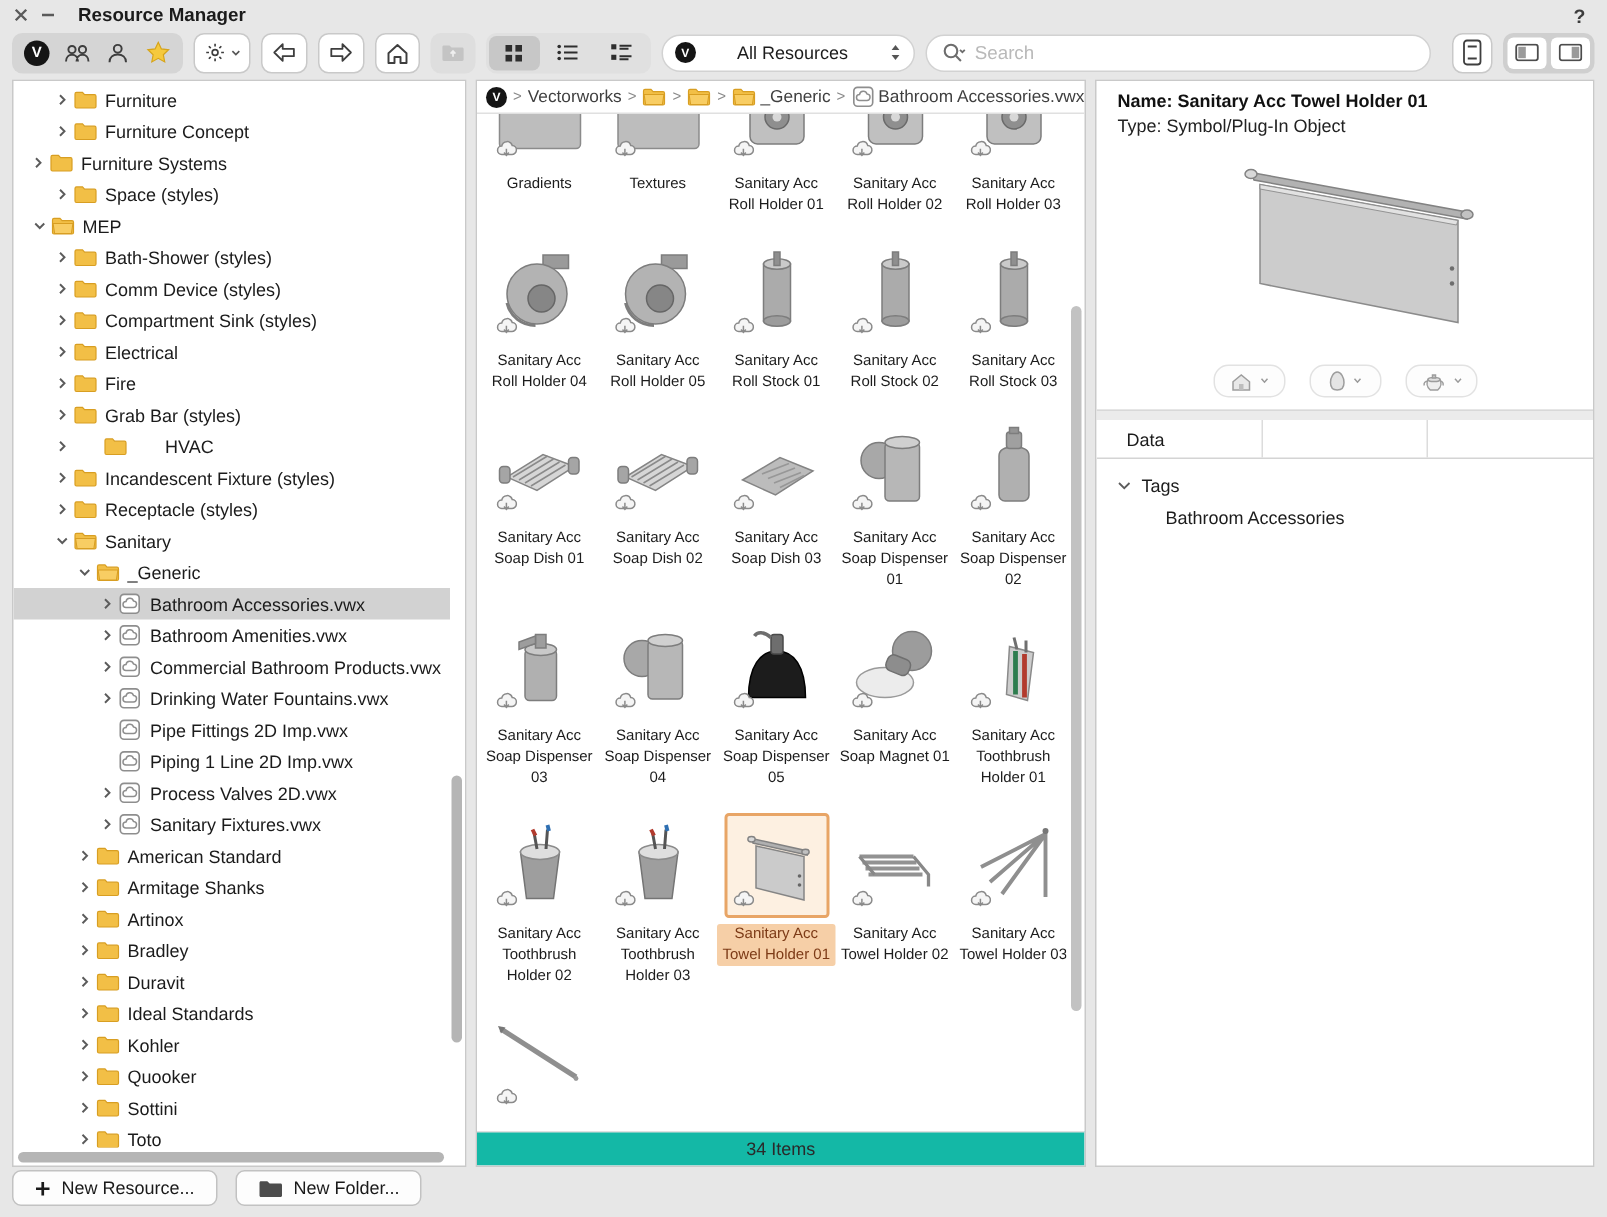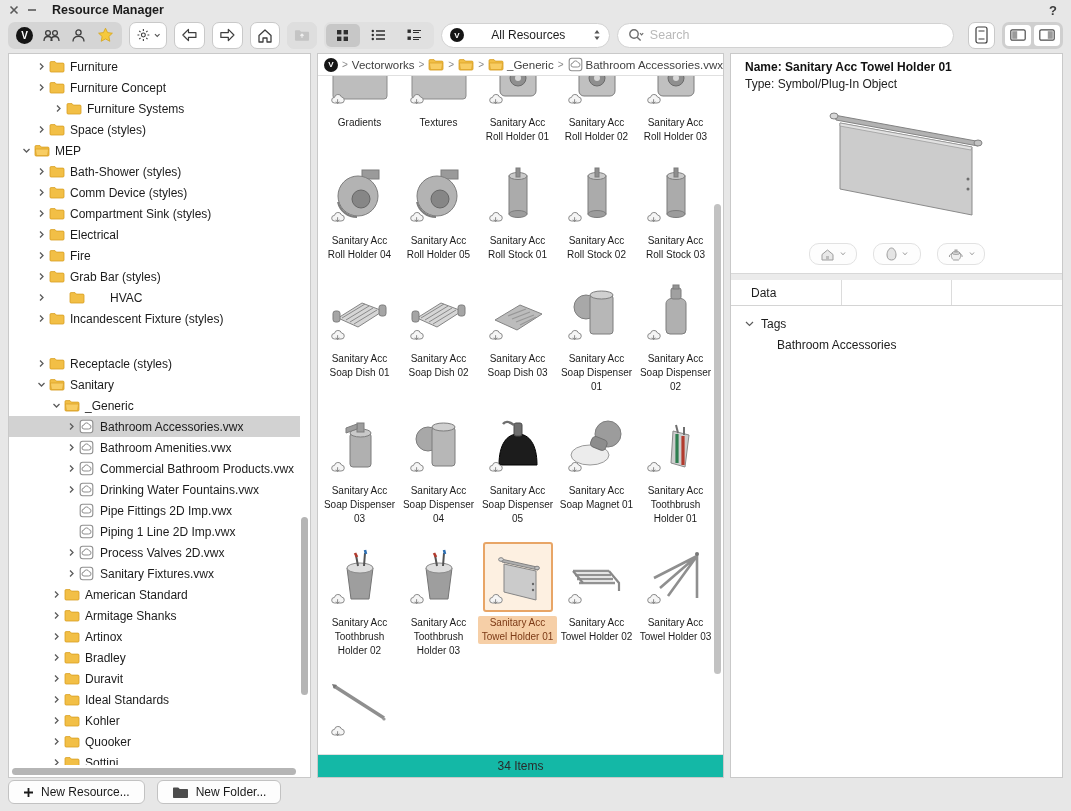--- a/index.html
+++ b/index.html
@@ -244,21 +244,21 @@
                 <path d="M3 1.5l3 3-3 3" fill="none" stroke="#5c5c5c" stroke-width="1.3"></path>
               </svg>
             </span>
             <span class="ticon">
               <svg width="16" height="13" viewBox="0 0 16 13">
   <path d="M1 2.6c0-.6.4-1 1-1h4l1.4 1.5H14c.6 0 1 .4 1 1V11c0 .6-.4 1-1 1H2c-.6 0-1-.4-1-1z" fill="#f2bf46" stroke="#d89e22" stroke-width="0.8"></path>
   </svg>
             </span>
             <span>Furniture Concept</span>
           </div>
-          <div class="trow" style="padding-left: 42px;">
+          <div class="trow" style="padding-left: 9px;">
             <span class="disc">
               <svg width="9" height="9" viewBox="0 0 9 9">
                 <path d="M3 1.5l3 3-3 3" fill="none" stroke="#5c5c5c" stroke-width="1.3"></path>
               </svg>
             </span>
             <span class="ticon">
               <svg width="16" height="13" viewBox="0 0 16 13">
   <path d="M1 2.6c0-.6.4-1 1-1h4l1.4 1.5H14c.6 0 1 .4 1 1V11c0 .6-.4 1-1 1H2c-.6 0-1-.4-1-1z" fill="#f2bf46" stroke="#d89e22" stroke-width="0.8"></path>
   </svg>
             </span>
@@ -388,21 +388,21 @@
                 <path d="M3 1.5l3 3-3 3" fill="none" stroke="#5c5c5c" stroke-width="1.3"></path>
               </svg>
             </span>
             <span class="ticon">
               <svg width="16" height="13" viewBox="0 0 16 13">
   <path d="M1 2.6c0-.6.4-1 1-1h4l1.4 1.5H14c.6 0 1 .4 1 1V11c0 .6-.4 1-1 1H2c-.6 0-1-.4-1-1z" fill="#f2bf46" stroke="#d89e22" stroke-width="0.8"></path>
   </svg>
             </span>
             <span>Incandescent Fixture (styles)</span>
           </div>
-          <div class="trow" style="padding-left: 25px; margin-top: 24px;">
+          <div class="trow" style="padding-left: 25px;">
             <span class="disc">
               <svg width="9" height="9" viewBox="0 0 9 9">
                 <path d="M3 1.5l3 3-3 3" fill="none" stroke="#5c5c5c" stroke-width="1.3"></path>
               </svg>
             </span>
             <span class="ticon">
               <svg width="16" height="13" viewBox="0 0 16 13">
   <path d="M1 2.6c0-.6.4-1 1-1h4l1.4 1.5H14c.6 0 1 .4 1 1V11c0 .6-.4 1-1 1H2c-.6 0-1-.4-1-1z" fill="#f2bf46" stroke="#d89e22" stroke-width="0.8"></path>
   </svg>
             </span>
@@ -649,20 +649,33 @@
               <svg width="9" height="9" viewBox="0 0 9 9">
                 <path d="M3 1.5l3 3-3 3" fill="none" stroke="#5c5c5c" stroke-width="1.3"></path>
               </svg>
             </span>
             <span class="ticon">
               <svg width="16" height="13" viewBox="0 0 16 13">
   <path d="M1 2.6c0-.6.4-1 1-1h4l1.4 1.5H14c.6 0 1 .4 1 1V11c0 .6-.4 1-1 1H2c-.6 0-1-.4-1-1z" fill="#f2bf46" stroke="#d89e22" stroke-width="0.8"></path>
   </svg>
             </span>
             <span>Sottini</span>
+          </div>
+          <div class="trow" style="padding-left: 40px;">
+            <span class="disc">
+              <svg width="9" height="9" viewBox="0 0 9 9">
+                <path d="M3 1.5l3 3-3 3" fill="none" stroke="#5c5c5c" stroke-width="1.3"></path>
+              </svg>
+            </span>
+            <span class="ticon">
+              <svg width="16" height="13" viewBox="0 0 16 13">
+  <path d="M1 2.6c0-.6.4-1 1-1h4l1.4 1.5H14c.6 0 1 .4 1 1V11c0 .6-.4 1-1 1H2c-.6 0-1-.4-1-1z" fill="#f2bf46" stroke="#d89e22" stroke-width="0.8"></path>
+  </svg>
+            </span>
+            <span>Toto</span>
           </div>
         </div>
       <div class="vscroll" style="top:463px;height:178px;"></div>
       <div class="hscroll" style="left:3px;width:284px;"></div>
     </div>
 
     <div class="panel middle">
       <div class="crumbbar" id="crumb">
           <span style="display: inline-flex; align-items: center; gap: 3px;">
             <span class="vlogo small">V</span>

